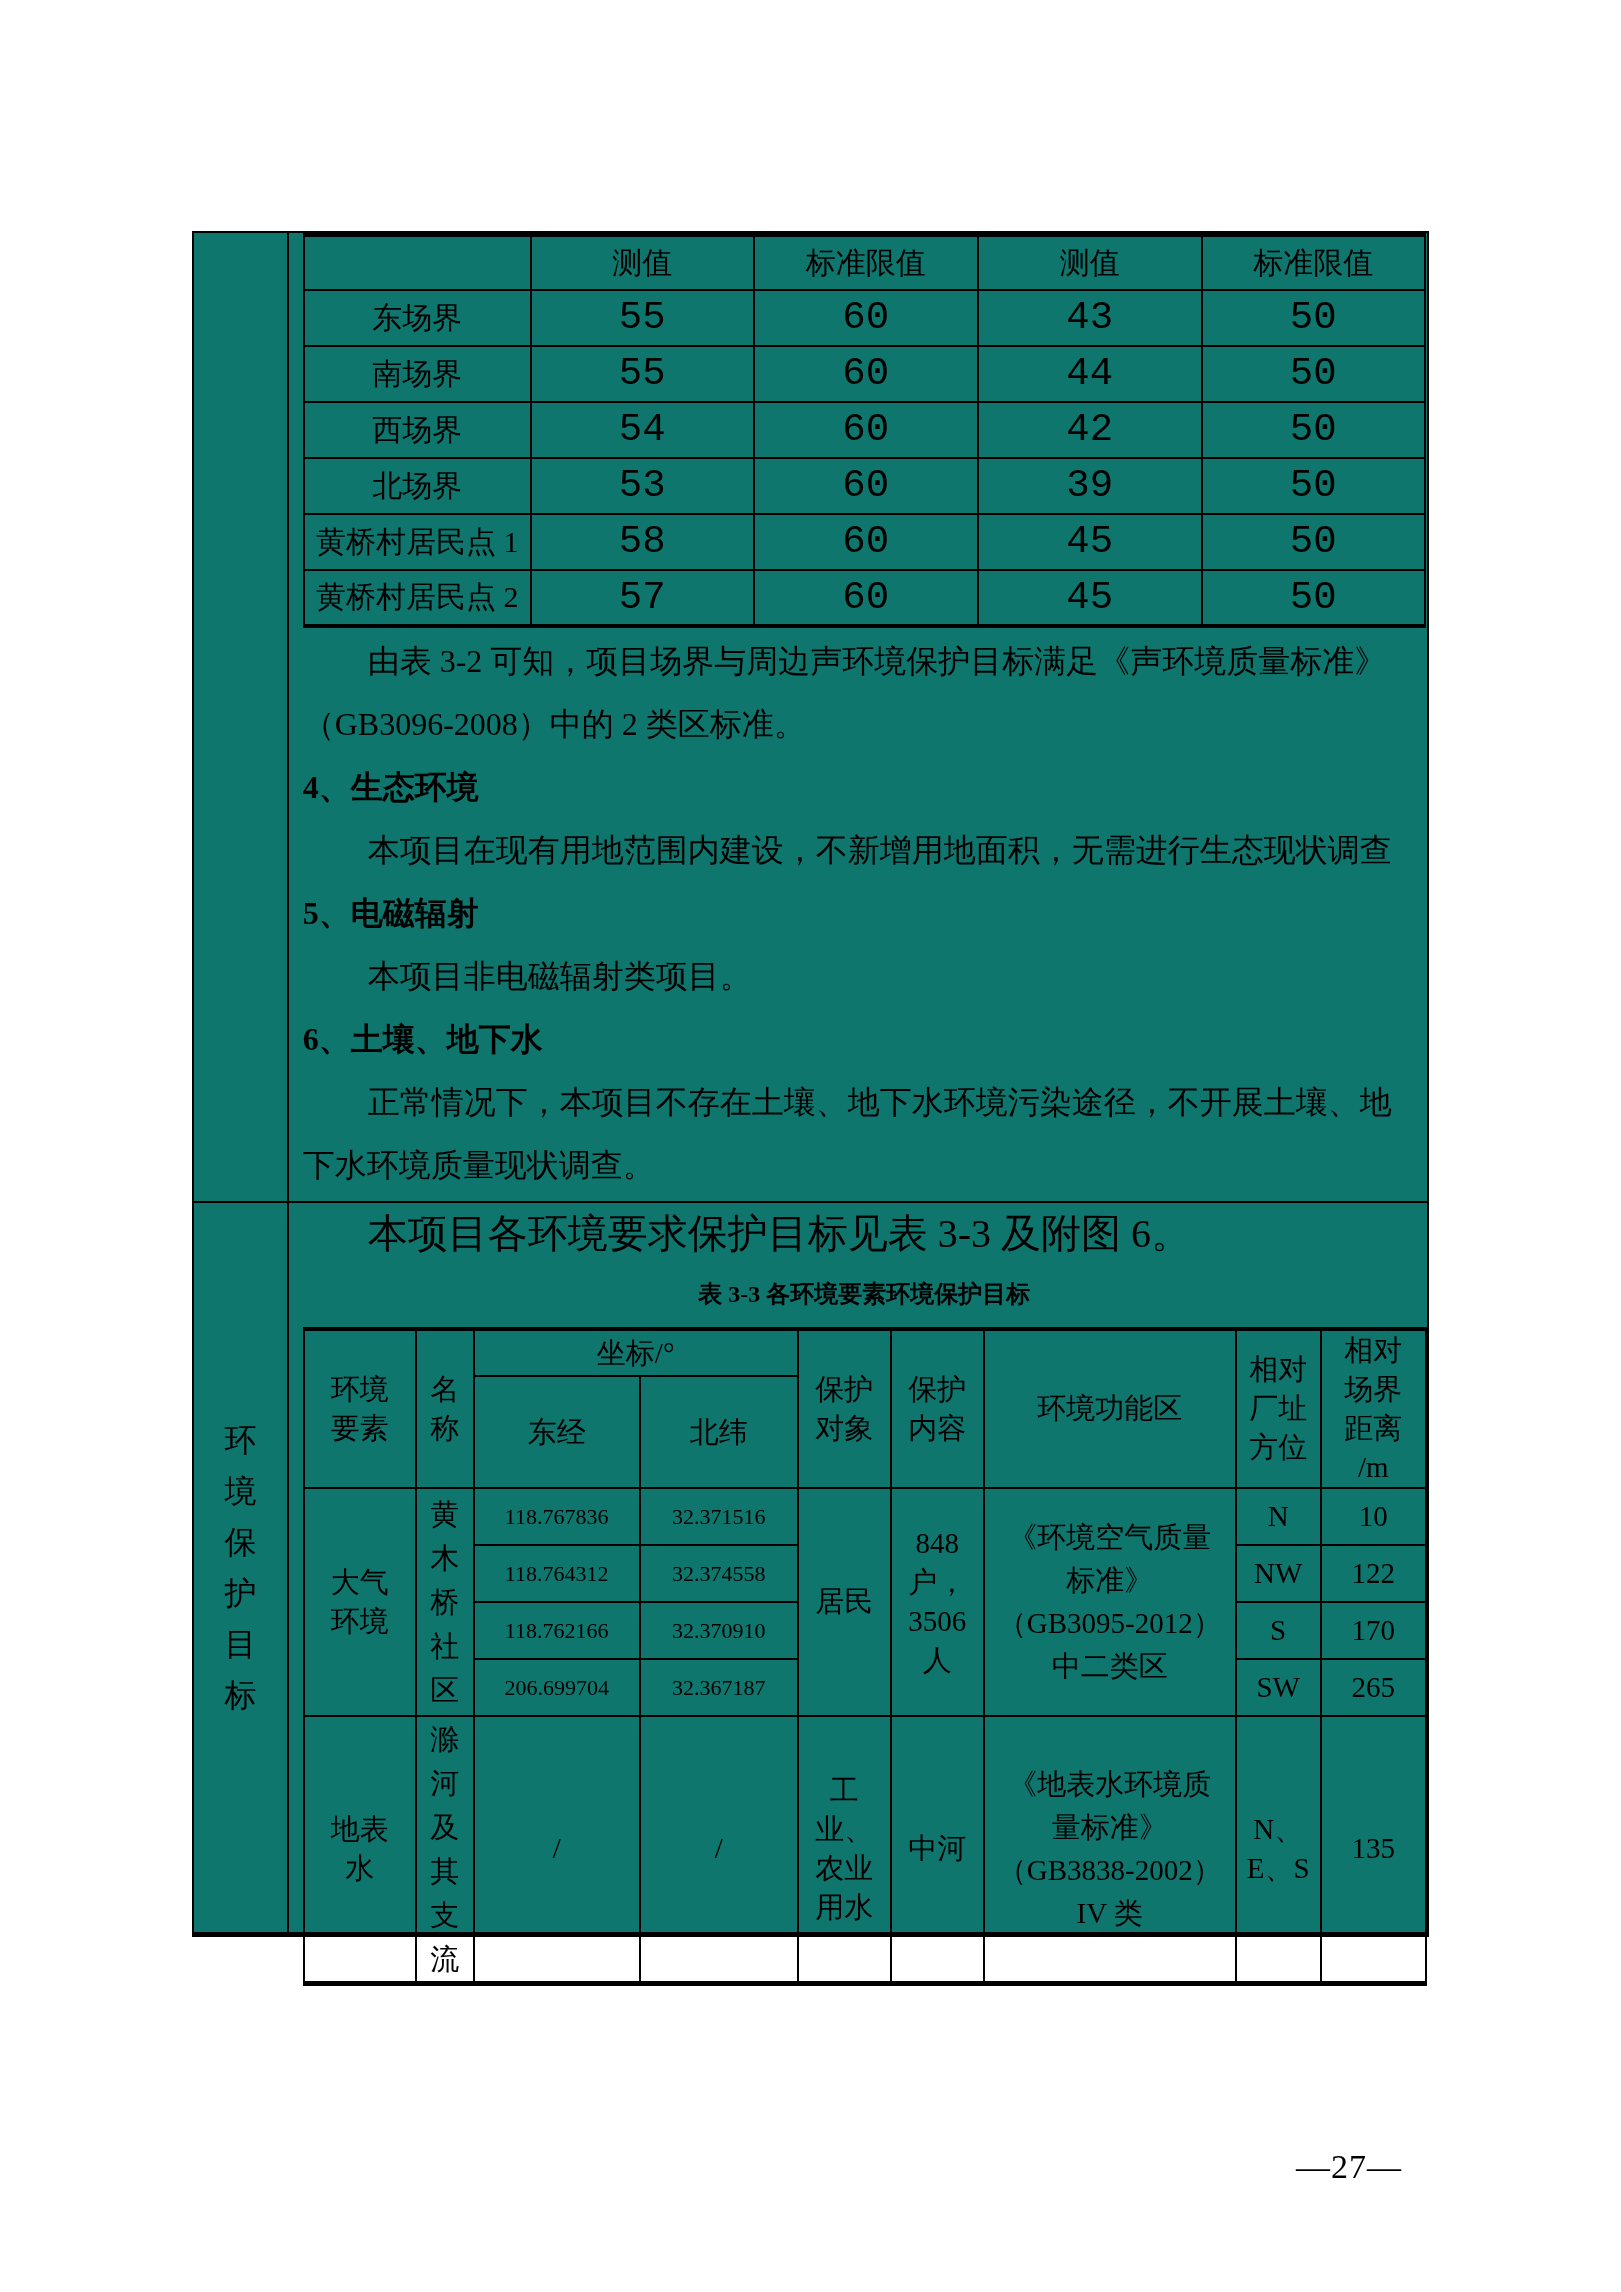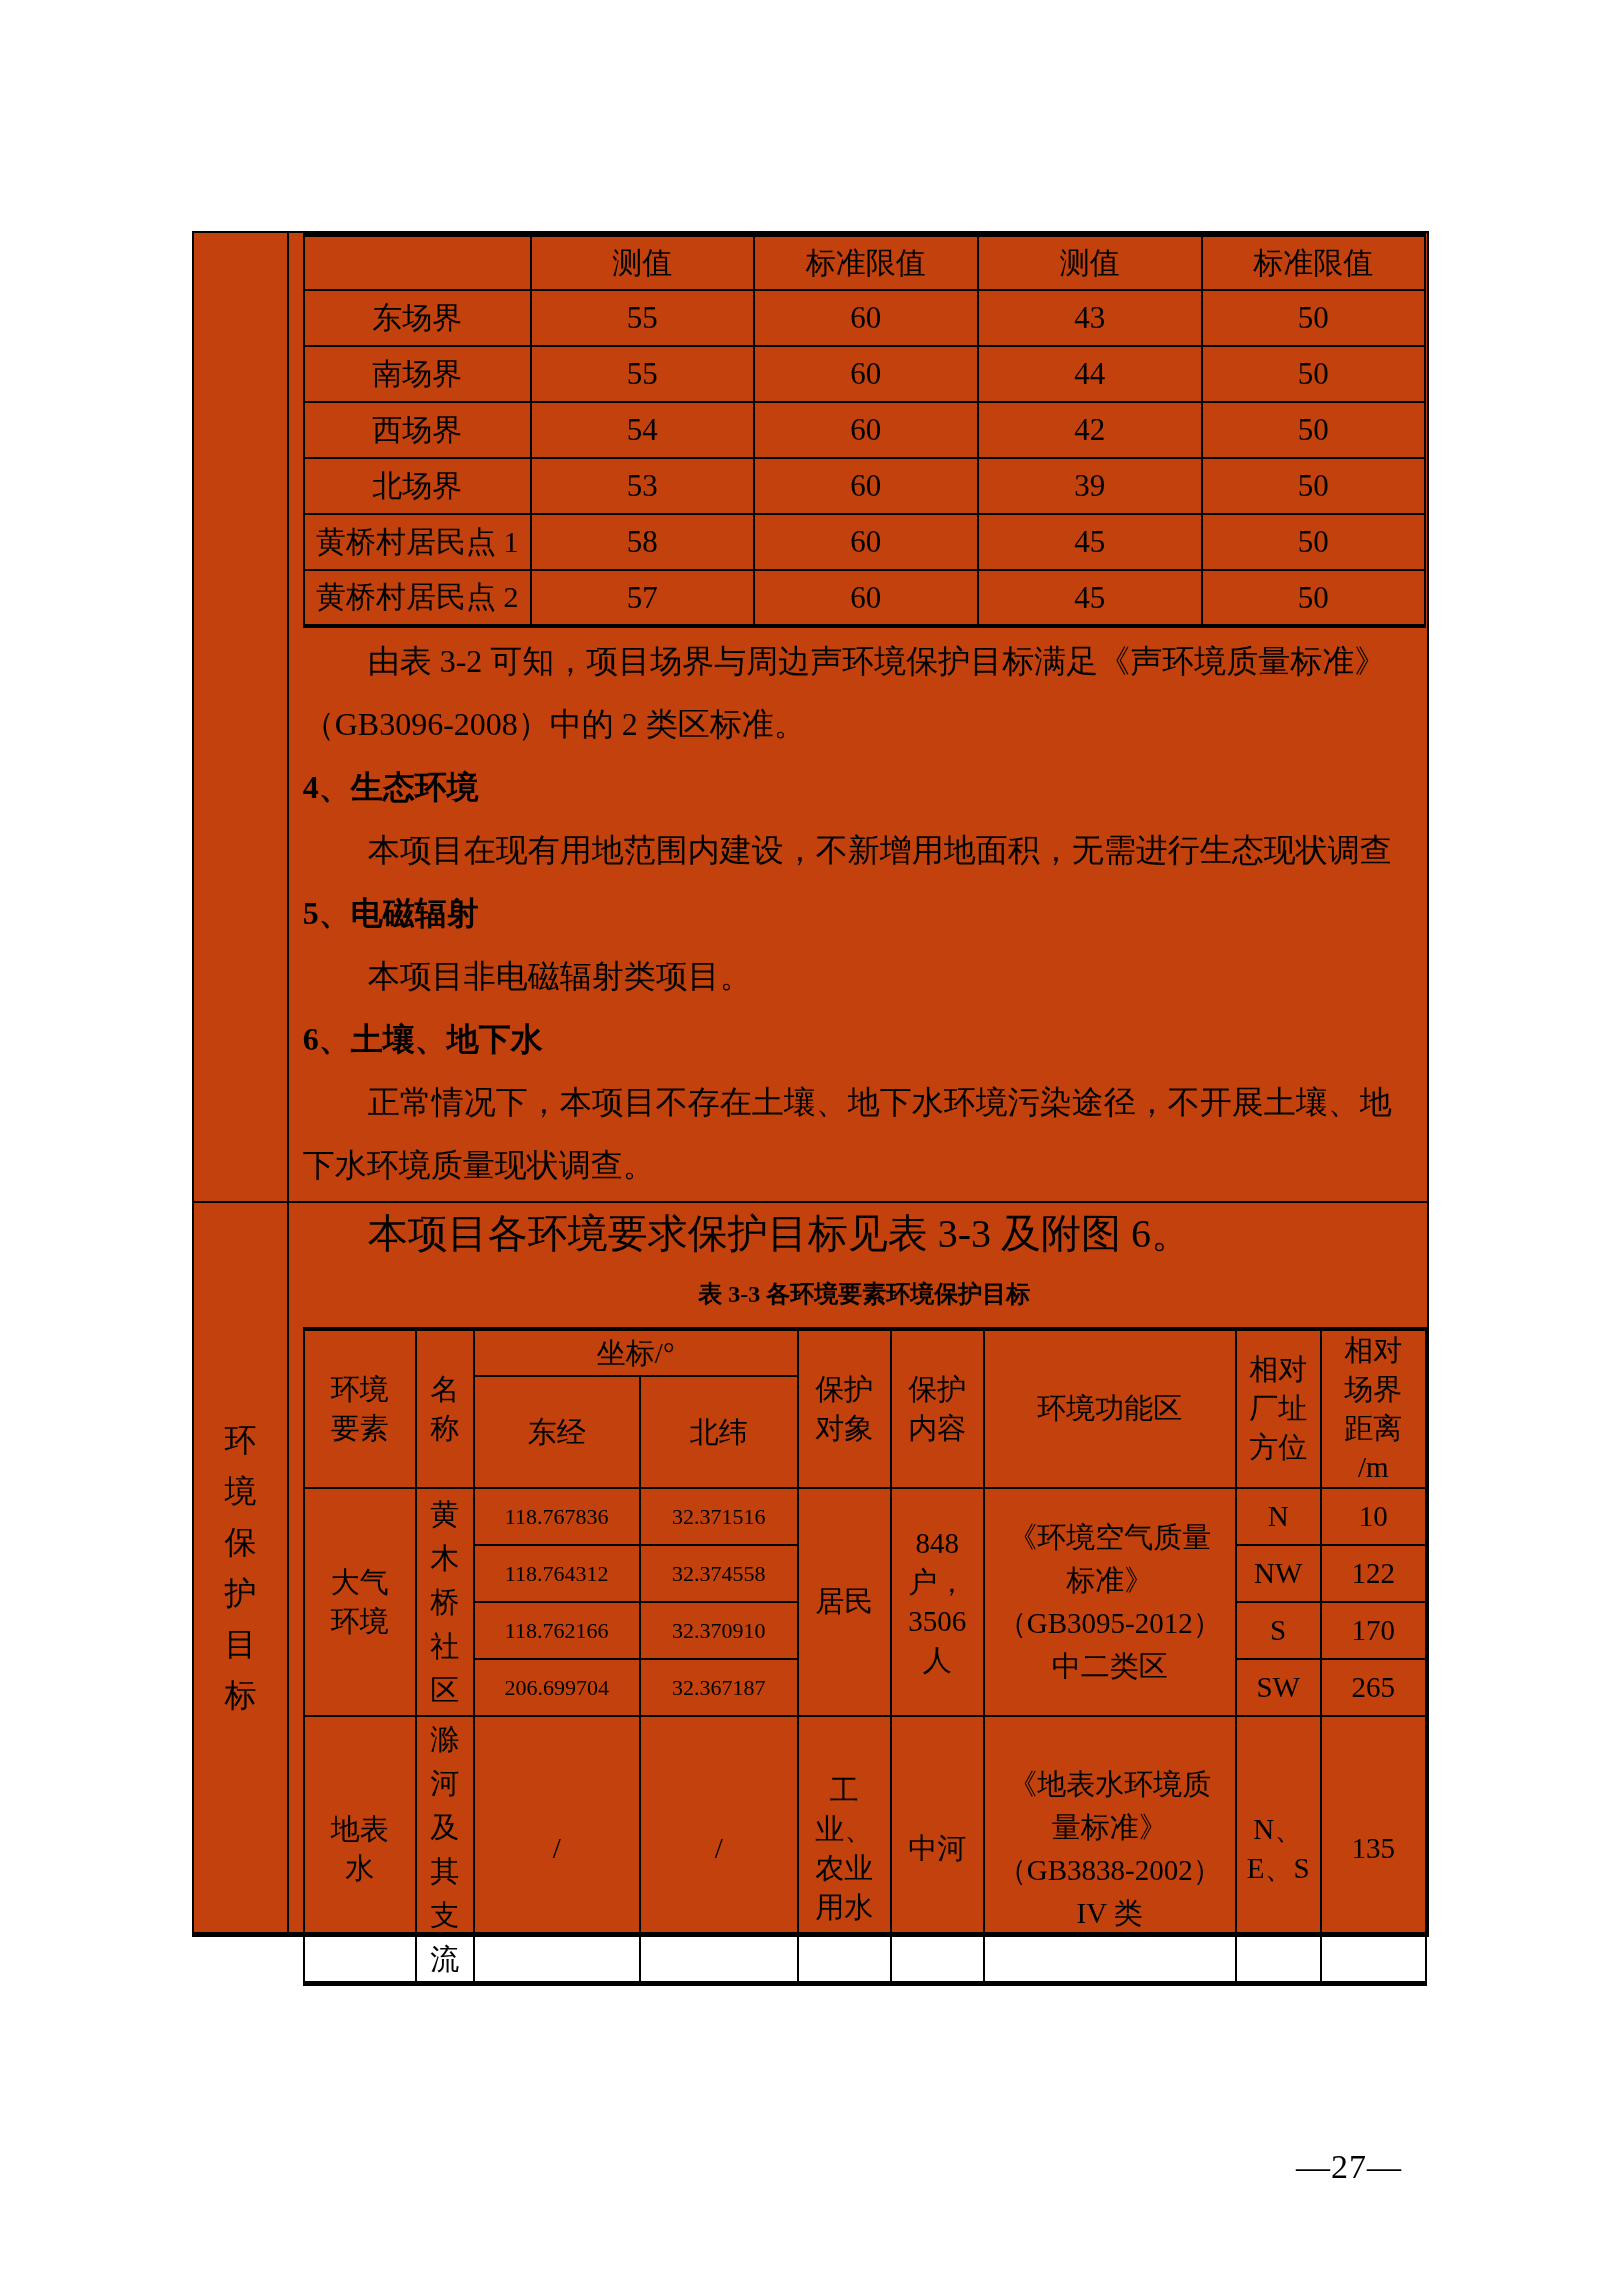--- a/index.html
+++ b/index.html
@@ -12,21 +12,21 @@
     position:relative;
     overflow:hidden;
   }
   [data-bind-lines] { white-space:pre-line; }
 
   
   #frame {
     position:absolute; left:192px; top:231px; width:1237px;
     border:2px solid #000;
     border-bottom:5.9px solid #000;
-    background:#c2410c;
+    background:#0f766e;
   }
   .sec { display:flex; }
   .sec1 { height:970px; border-bottom:2px solid #000; }
   .sec2 { height:729px; }
   .side {
     width:95px; flex:none;
     border-right:2px solid #000;
     display:flex; align-items:center; justify-content:center;
   }
   .main { flex:1; min-width:0; }
@@ -41,21 +41,21 @@
     border-bottom:4.9px solid #000;
     font-size:30px;
   }
   table.noise td {
     border:2px solid #000;
     text-align:center; vertical-align:middle;
     padding:0; height:56px;
     overflow:hidden;
   }
   table.noise tr.hdr td { height:55px; }
-  table.noise td.num { font-size:31px; }
+  table.noise td.num { font-size:39px;font-family:Liberation Mono, monospace; }
 
   
   .paras {
     margin:2px 5.9px 0 13.7px;
     font-size:32px;
     line-height:63px;
   }
   .paras .line { height:63px; overflow:hidden; }
   .indent { text-indent:65px; }
   .bold { font-weight:bold; }

